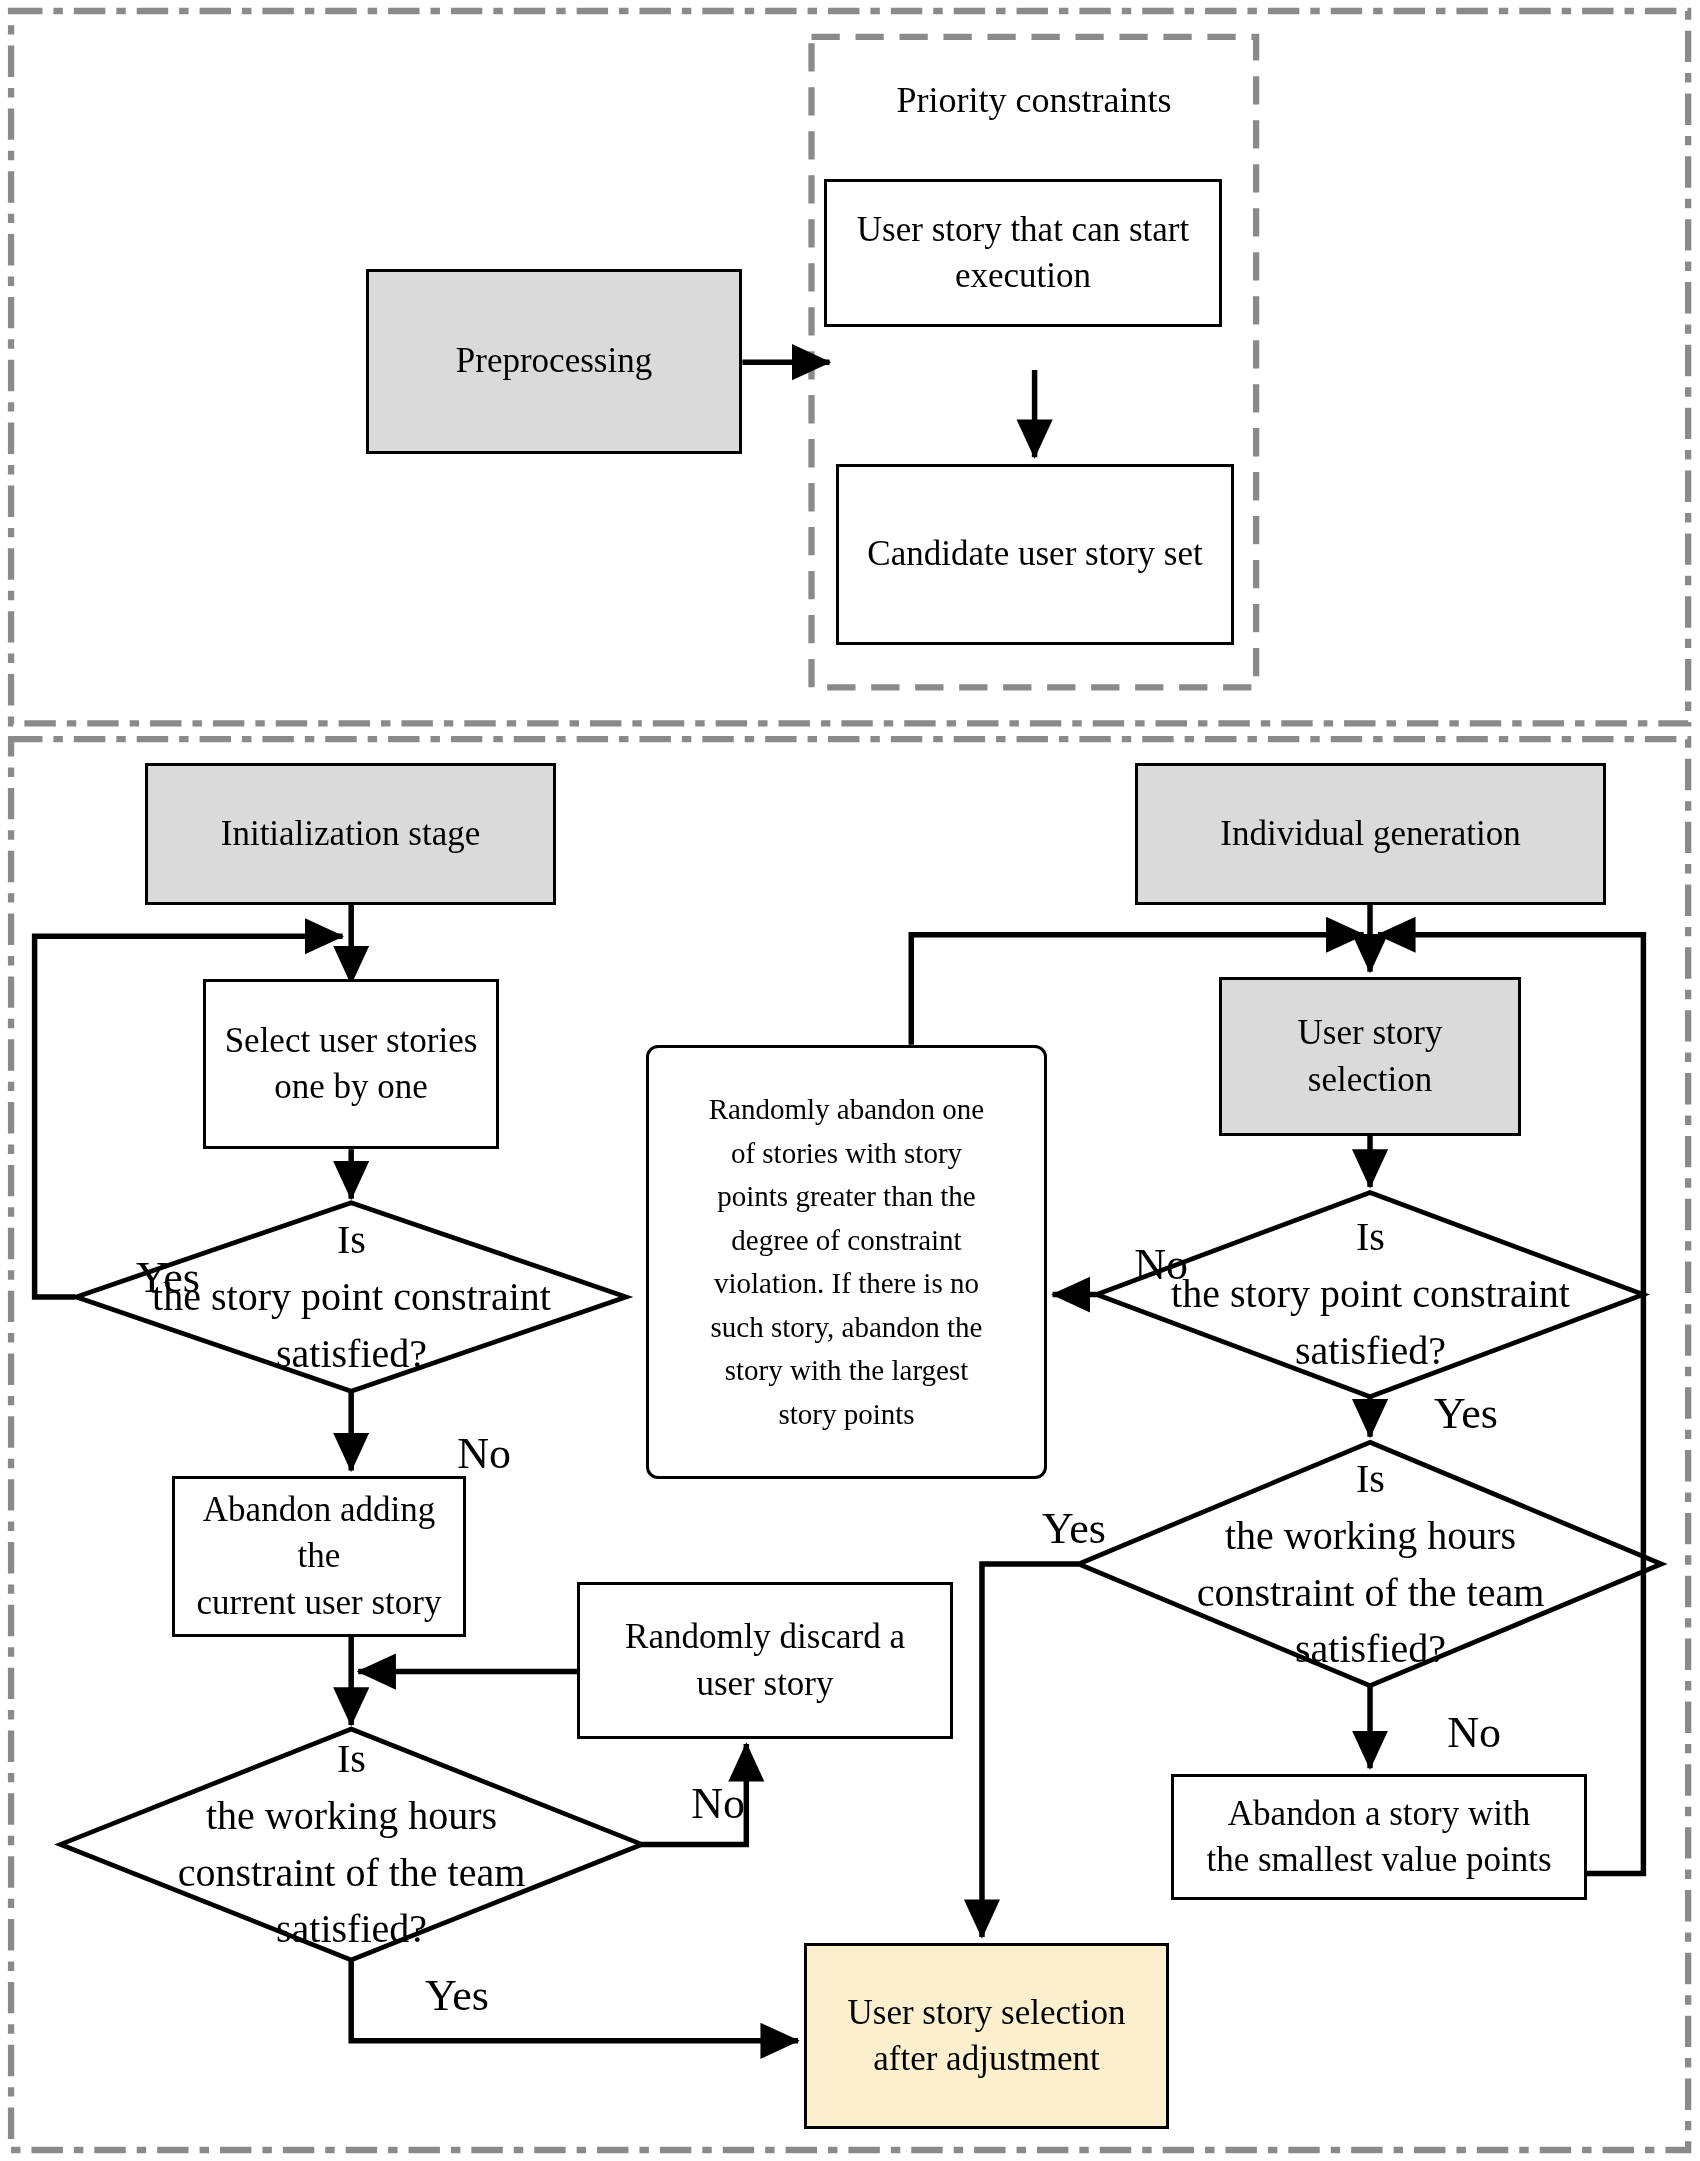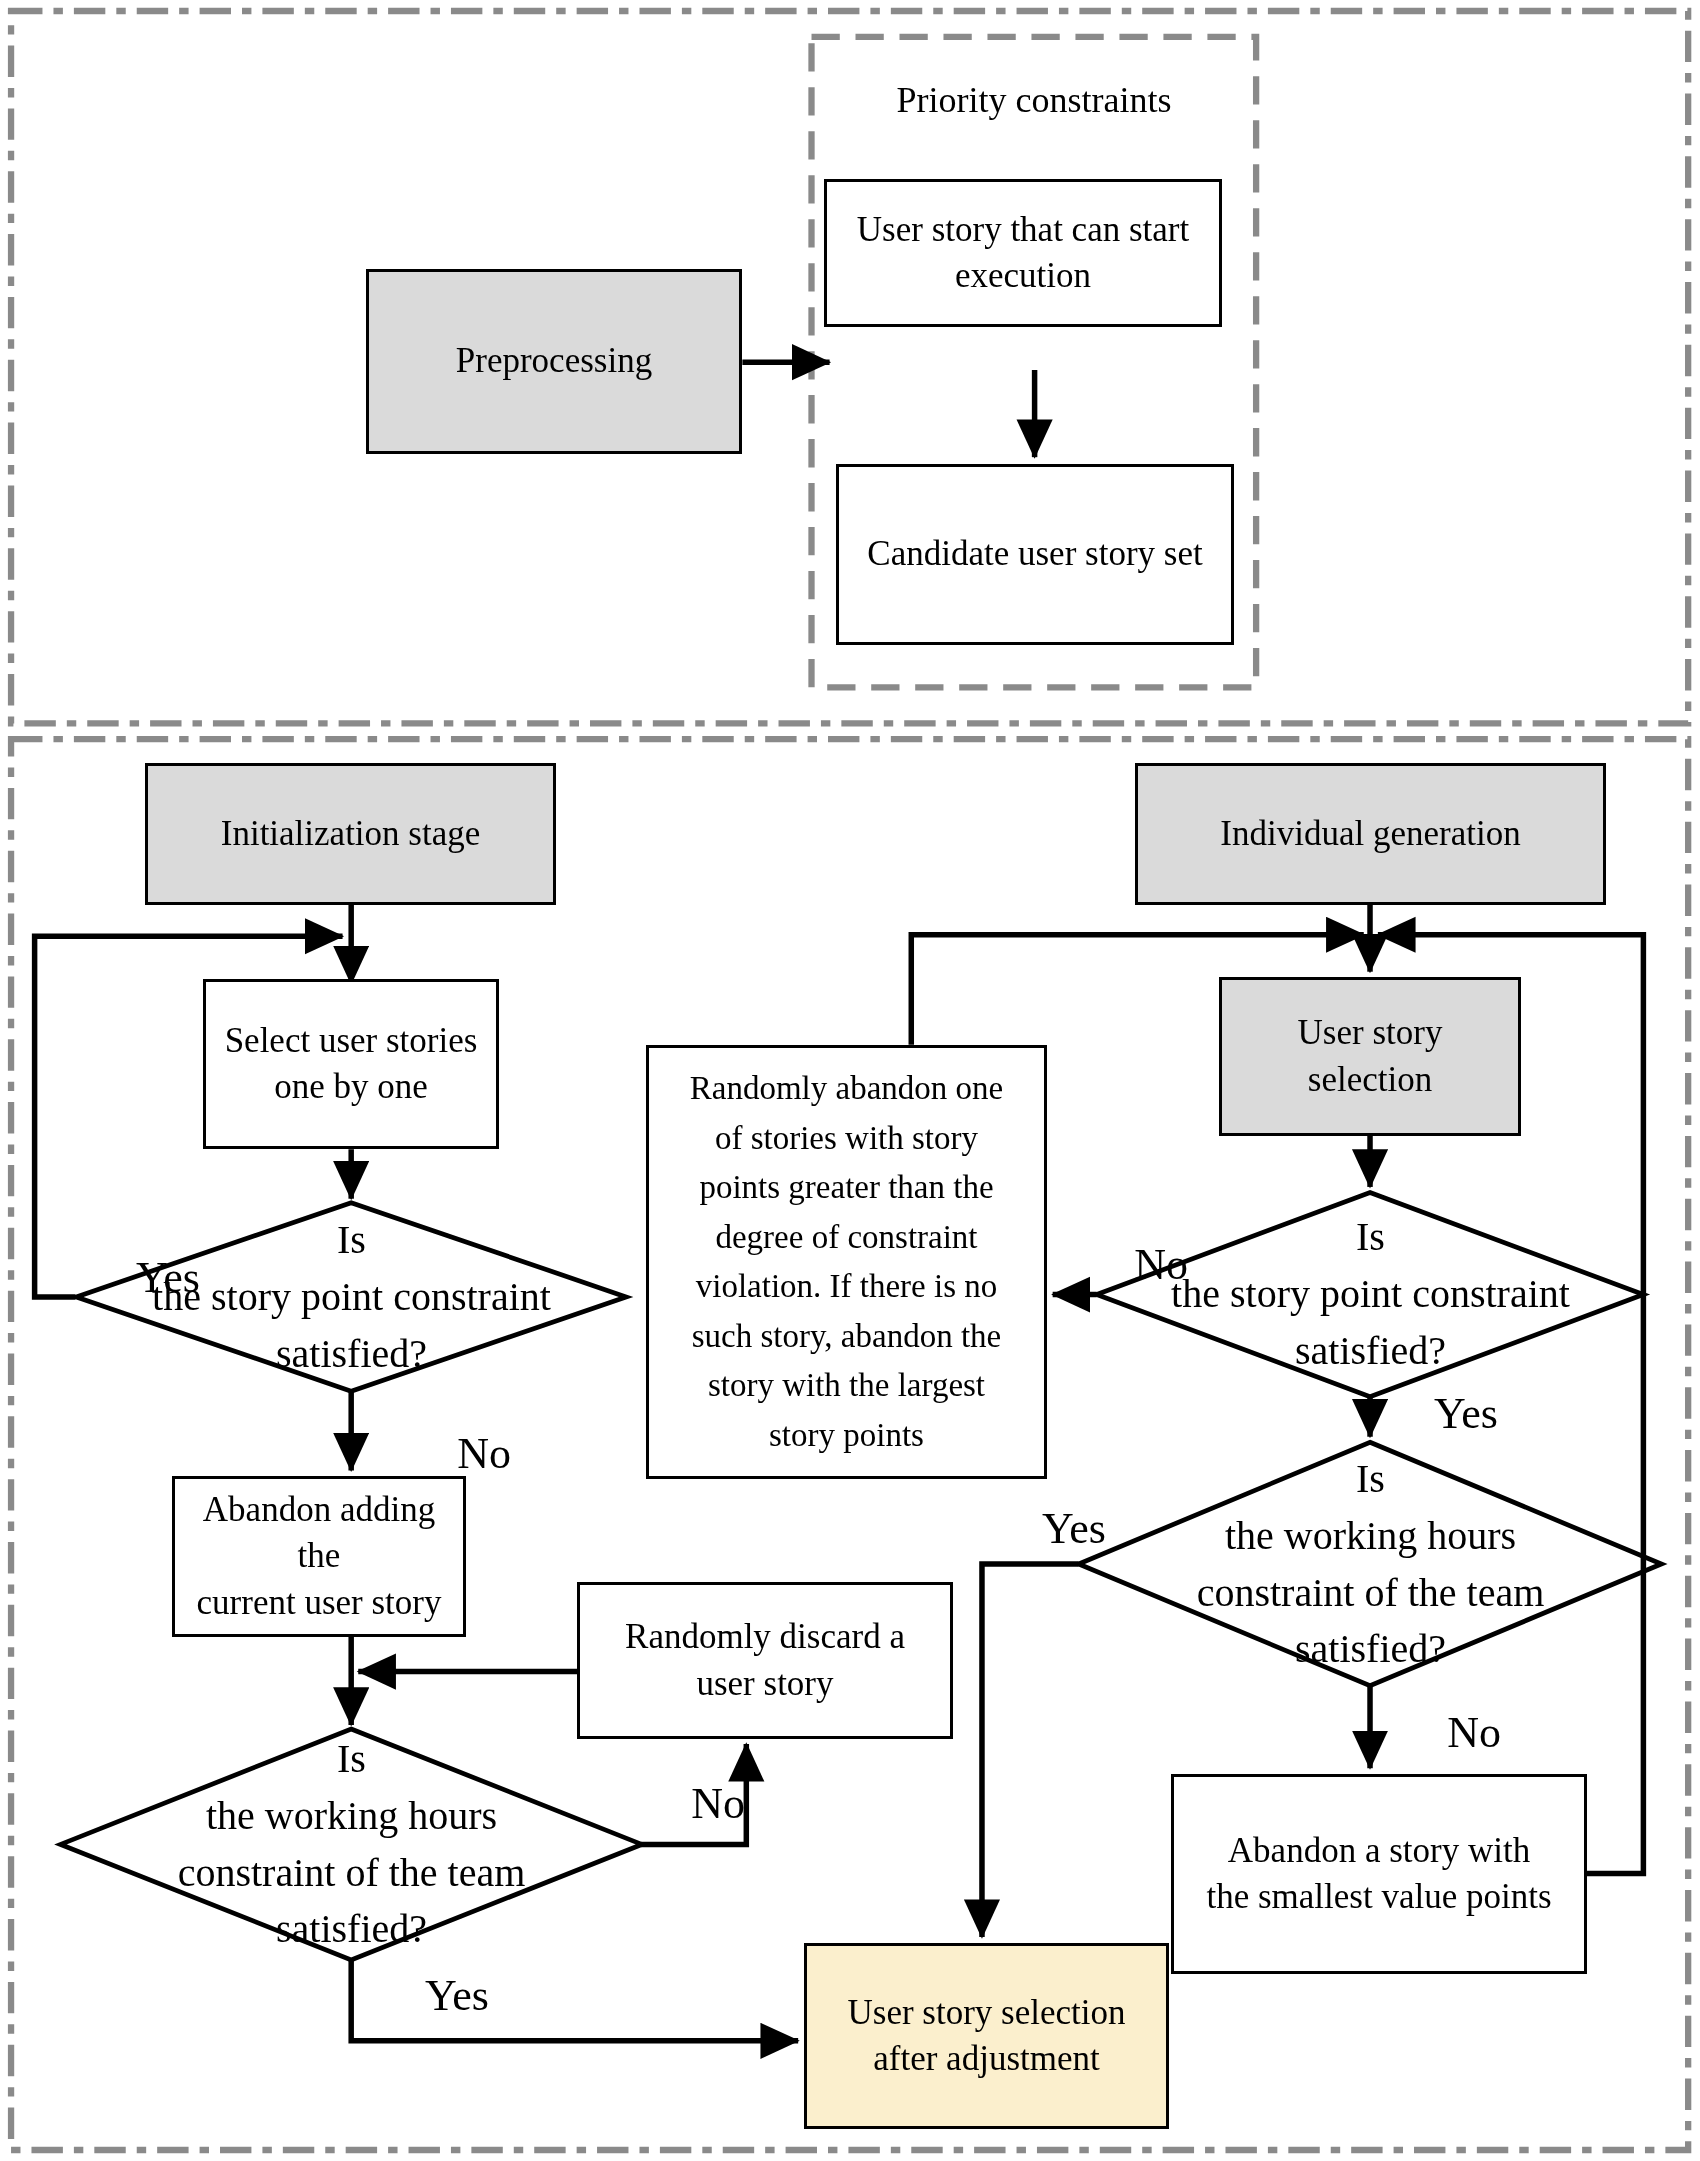--- a/index.html
+++ b/index.html
@@ -4,21 +4,21 @@
 <style>
   html,body{margin:0;padding:0;background:#ffffff;}
   .page{position:relative;width:1700px;height:2161px;background:#ffffff;overflow:hidden;
         font-family:"Liberation Serif", serif;color:#000;}
   .layer{position:absolute;left:0;top:0;}
   .node{position:absolute;box-sizing:border-box;border:3.9px solid #000;background:#fff;
         display:flex;align-items:center;justify-content:center;text-align:center;
         white-space:pre-line;font-size:35px;line-height:1.32;padding:6.3px 11px;}
   .stage{background:#dadada;}
   .result{background:#fbefcd;}
-  .bigtext{font-size:33px;line-height:1.5;padding:7.9px 15.7px;}
+  .bigtext{font-size:29px;line-height:1.5;padding:7.9px 15.7px;border-radius:12px;}
   .dtext{position:absolute;display:flex;align-items:center;justify-content:center;
          text-align:center;white-space:pre-line;font-size:40px;line-height:1.42;}
   .grouptitle{position:absolute;text-align:center;font-size:36px;}
   .elabel{position:absolute;width:118px;text-align:right;font-size:44px;line-height:1;}
 </style>
 </head>
 <body>
 
 <div class="page">
 
@@ -107,21 +107,21 @@
 
   <div class="node bigtext" style="left:646px;top:1045px;width:401px;height:434px;">Randomly abandon one
 of stories with story
 points greater than the
 degree of constraint
 violation. If there is no
 such story, abandon the
 story with the largest
 story points</div>
 
-  <div class="node" style="left:1171px;top:1774px;width:416px;height:200px;">Abandon a story with
+  <div class="node" style="left:1171px;top:1774px;width:416px;height:126px;">Abandon a story with
 the smallest value points</div>
 
   <div class="node result" style="left:804px;top:1943px;width:365px;height:186px;">User story selection
 after adjustment</div>
 
   <div class="elabel" style="left:82px;top:1256px;">Yes</div>
   <div class="elabel" style="left:393px;top:1432px;">No</div>
   <div class="elabel" style="left:627px;top:1782px;">No</div>
   <div class="elabel" style="left:371px;top:1974px;">Yes</div>
   <div class="elabel" style="left:1070px;top:1243px;">No</div>

